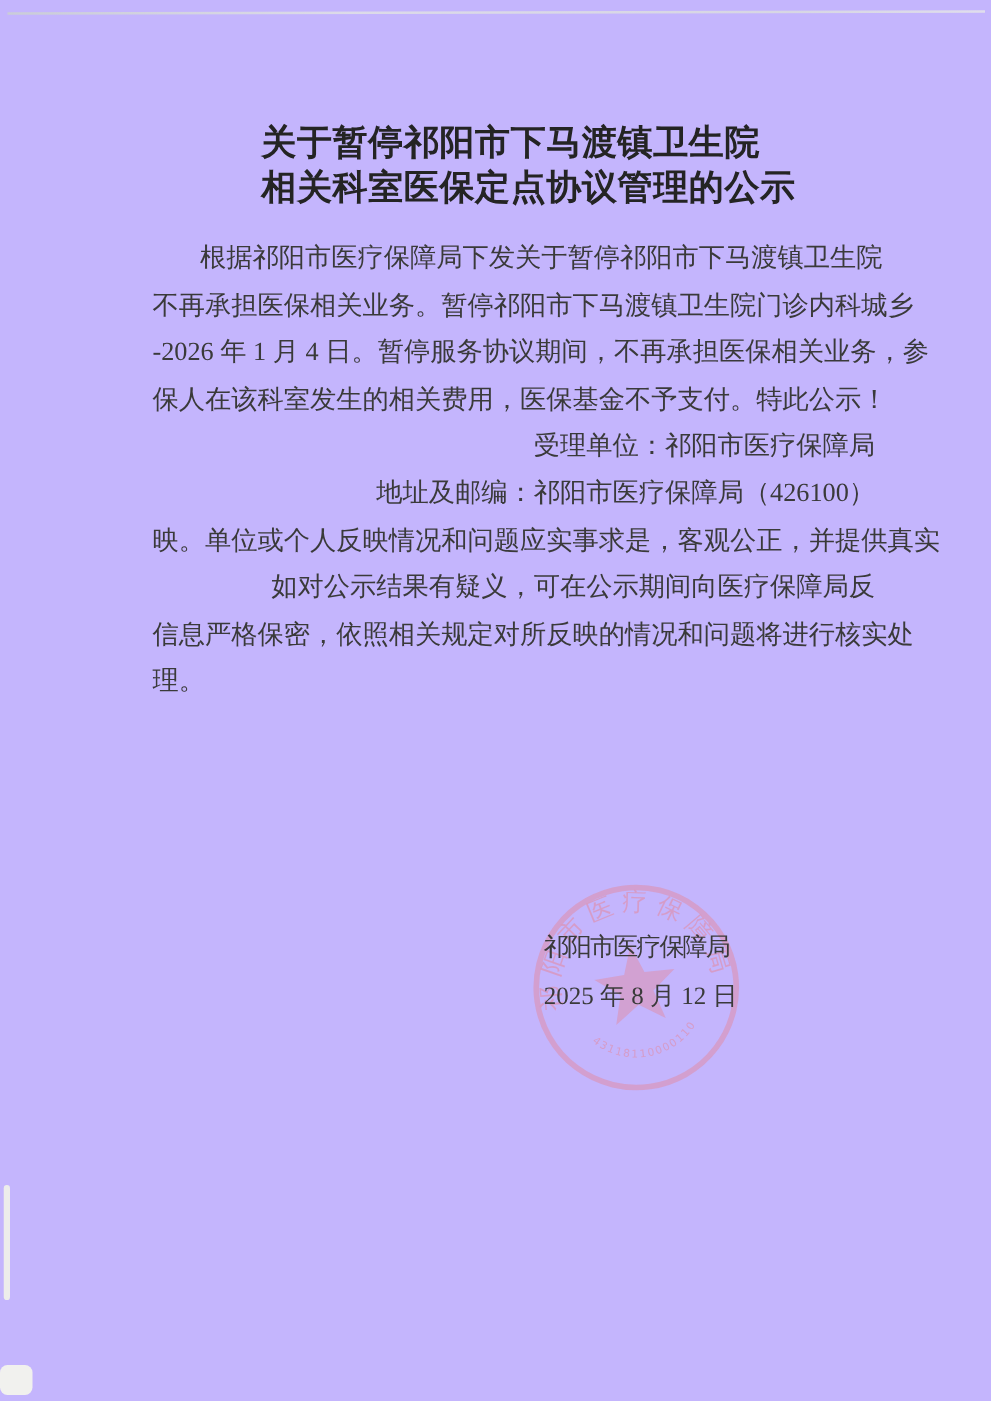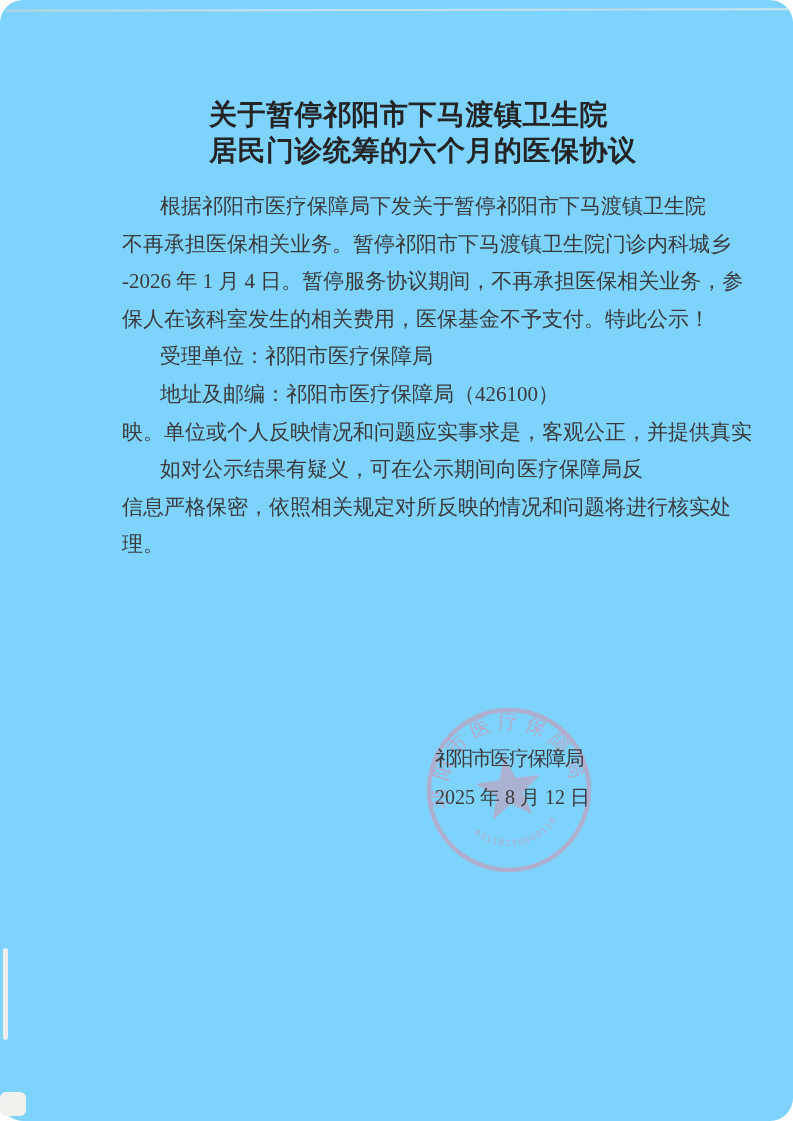--- a/index.html
+++ b/index.html
@@ -6,22 +6,21 @@
   body {
     width: 793px; height: 1121px;
     background: #ffffff;
     overflow: hidden;
     position: relative;
     font-family: "Liberation Serif", "DejaVu Serif", serif;
   }
   .page {
     position: absolute; left: 0; top: 0;
     width: 793px; height: 1121px;
-    background: #7dd3fc;
-    border-radius: 23px;
+    background: #c4b5fd;
   }
   .scan-top-line {
     position: absolute; left: 6px; top: 9px;
     width: 782px; height: 2px;
     background: linear-gradient(to right, #ccd4cc, #e4e7e2 35%, #dde1db 80%, #e9ebe7);
     opacity: .75;
     transform: rotate(-0.12deg);
   }
   .scan-left-smudge {
     position: absolute; left: 3px; top: 948px;
@@ -43,21 +42,21 @@
   }
   .doc-body {
     position: absolute; left: 122px; top: 188px;
     width: 578px;
     font-size: 21px;
     line-height: 37.6px;
     color: #3a3a3a;
     white-space: nowrap;
   }
   .doc-body .line { height: 37.6px; }
-  .doc-body .line.indent { padding-left: 38px; }
+  .doc-body .line.indent { padding-left: 38px; text-align: right; }
   .signature {
     position: absolute; left: 435px; top: 739px;
     font-size: 20px;
     line-height: 39px;
     color: #3a3a3a;
     white-space: nowrap;
   }
   .signature .agency { letter-spacing: -1.5px; }
   .signature .date { letter-spacing: 0; }
   .seal {
@@ -81,21 +80,21 @@
 <body>
 
 <div class="page">
 
   <div class="scan-top-line"></div>
   <div class="scan-left-smudge"></div>
   <div class="scan-corner-smudge"></div>
 
   <div class="doc-title">
     <div>关于暂停祁阳市下马渡镇卫生院</div>
-    <div>居民门诊统筹的六个月的医保协议</div>
+    <div>相关科室医保定点协议管理的公示</div>
   </div>
 
   <div class="doc-body">
     <div class="line indent">根据祁阳市医疗保障局下发关于暂停祁阳市下马渡镇卫生院</div>
     <div class="line">不再承担医保相关业务。暂停祁阳市下马渡镇卫生院门诊内科城乡</div>
     <div class="line">-2026 年 1 月 4 日。暂停服务协议期间，不再承担医保相关业务，参</div>
     <div class="line">保人在该科室发生的相关费用，医保基金不予支付。特此公示！</div>
     <div class="line indent">受理单位：祁阳市医疗保障局</div>
     <div class="line indent">地址及邮编：祁阳市医疗保障局（426100）</div>
     <div class="line">映。单位或个人反映情况和问题应实事求是，客观公正，并提供真实</div>

